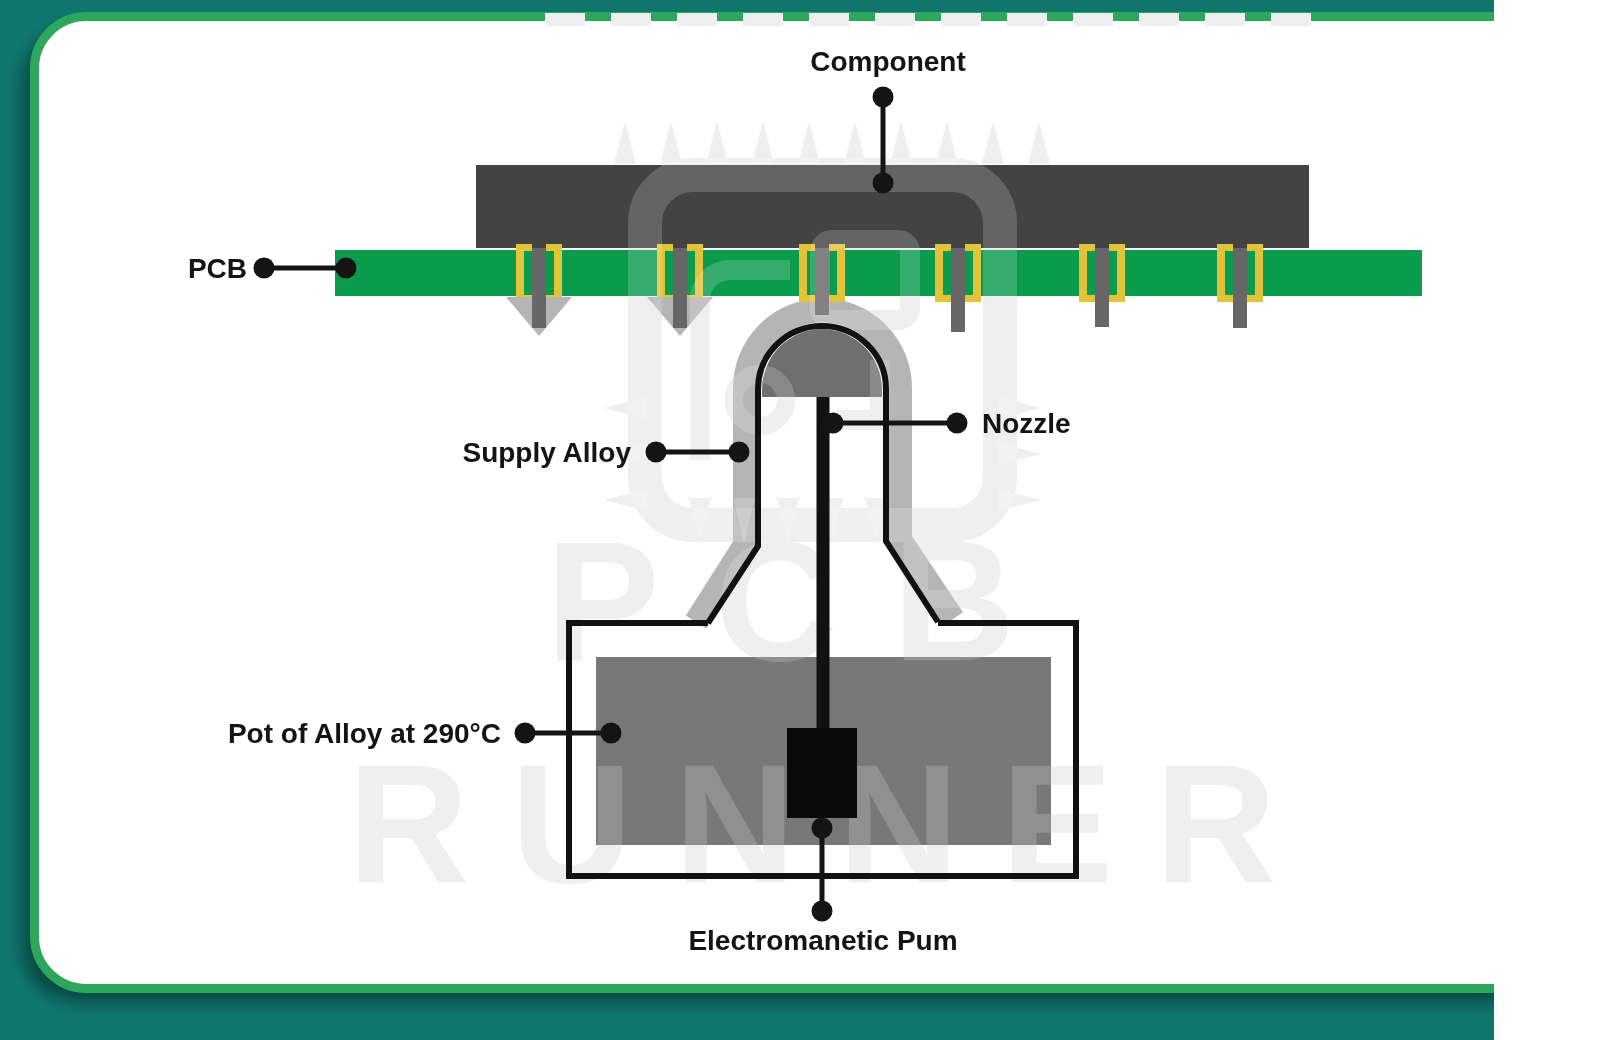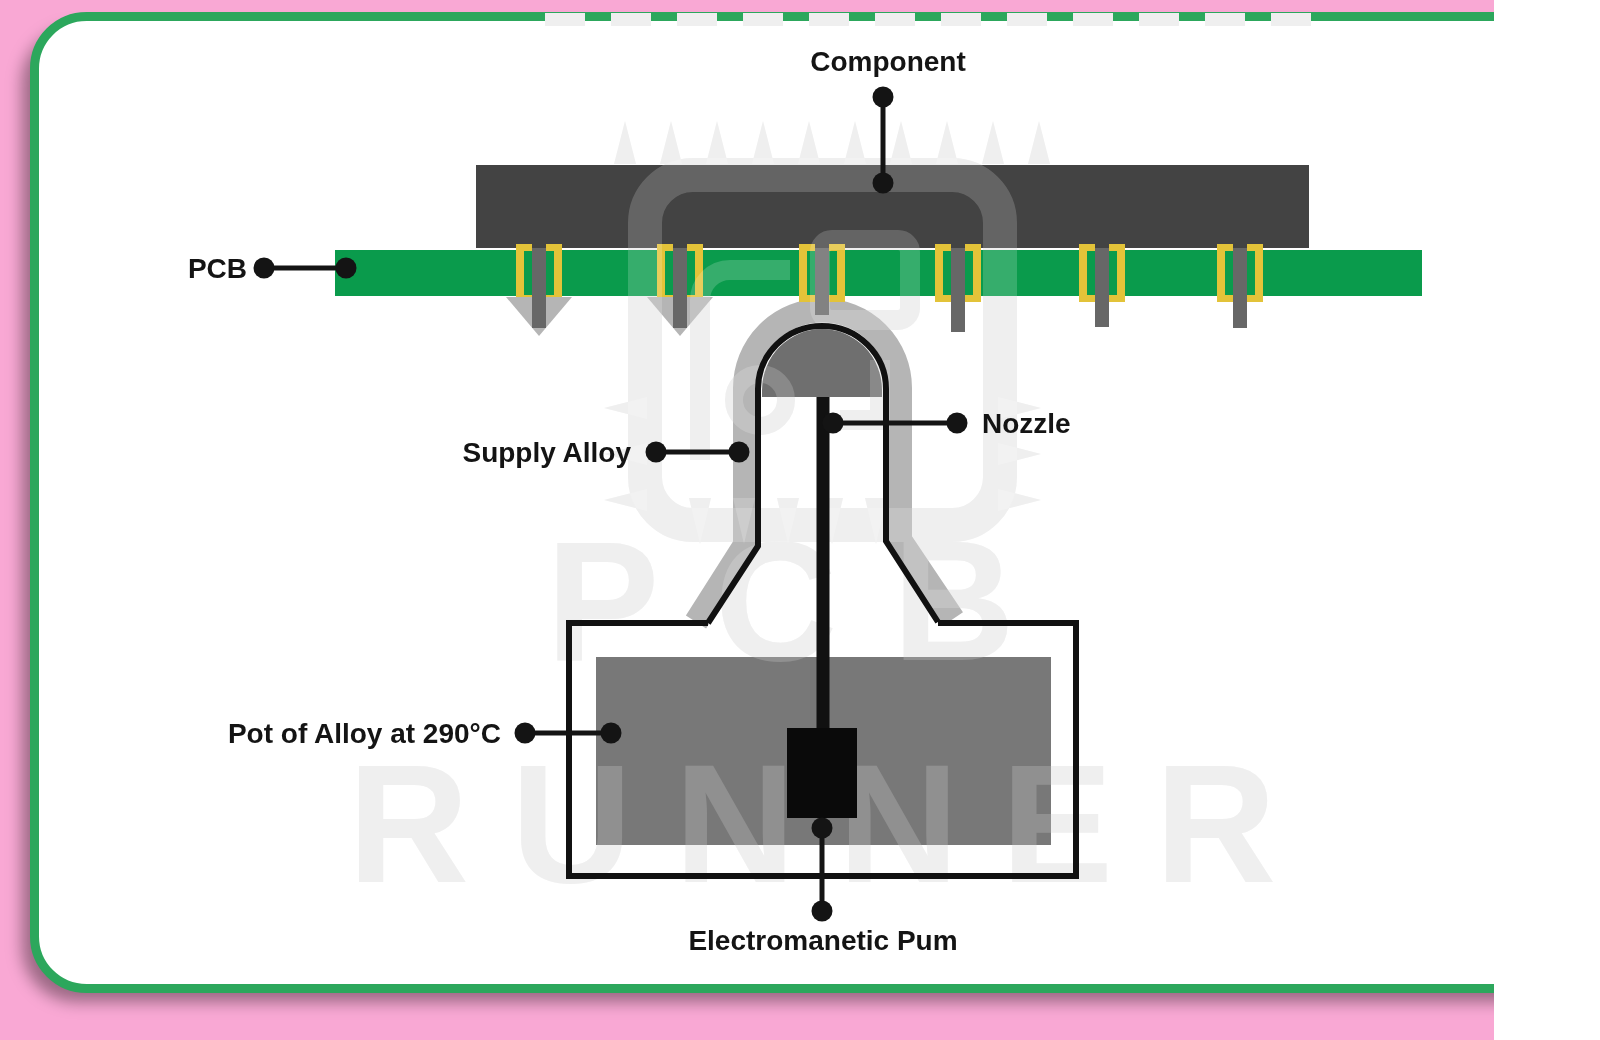--- a/index.html
+++ b/index.html
@@ -1,16 +1,16 @@
 <!DOCTYPE html>
 <html><head>
 <meta charset="utf-8">
 <style>
   html,body{margin:0;padding:0;background:#ffffff;}
-  .stage{position:relative;width:1494px;height:1040px;background:#f9a8d4;overflow:hidden;
+  .stage{position:relative;width:1494px;height:1040px;background:#0f766e;overflow:hidden;
          font-family:"Liberation Sans", sans-serif;}
   svg{display:block;}
   text.lbl{font-family:"Liberation Sans", sans-serif;font-weight:700;font-size:28px;fill:#141414;}
   text.wm-big{font-family:"Liberation Sans", sans-serif;font-weight:700;}
 </style>
 </head>
 <body>
 
 <div class="stage">
 <svg width="1600" height="1040" viewBox="0 0 1600 1040">

